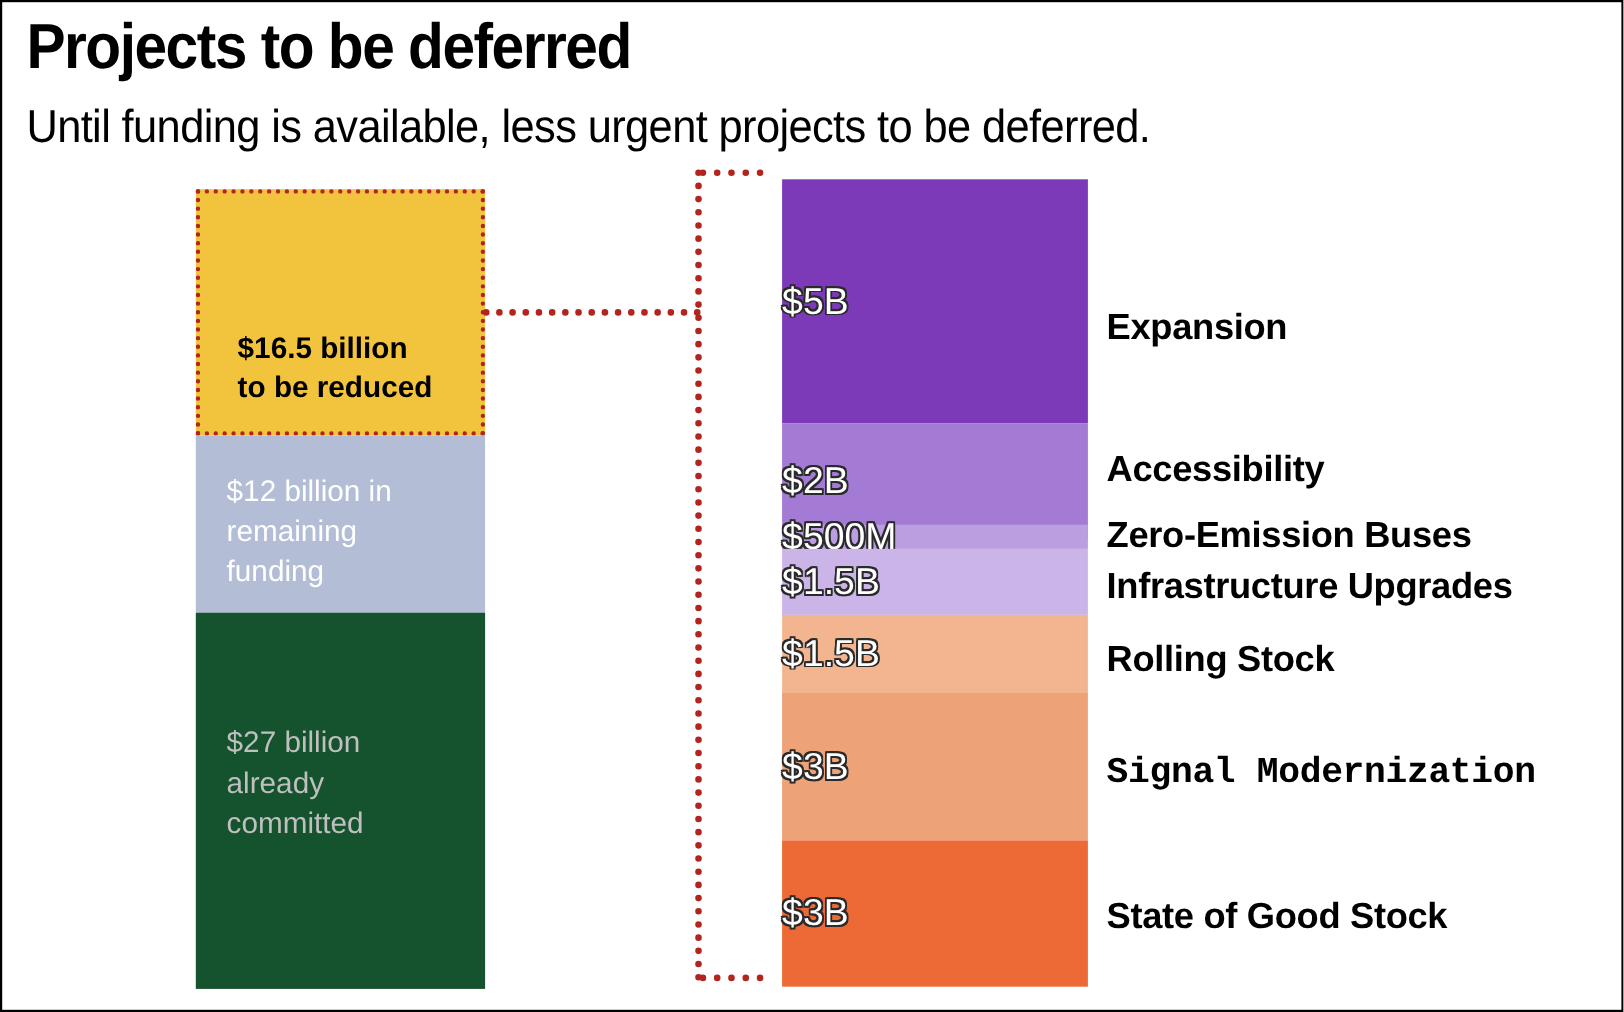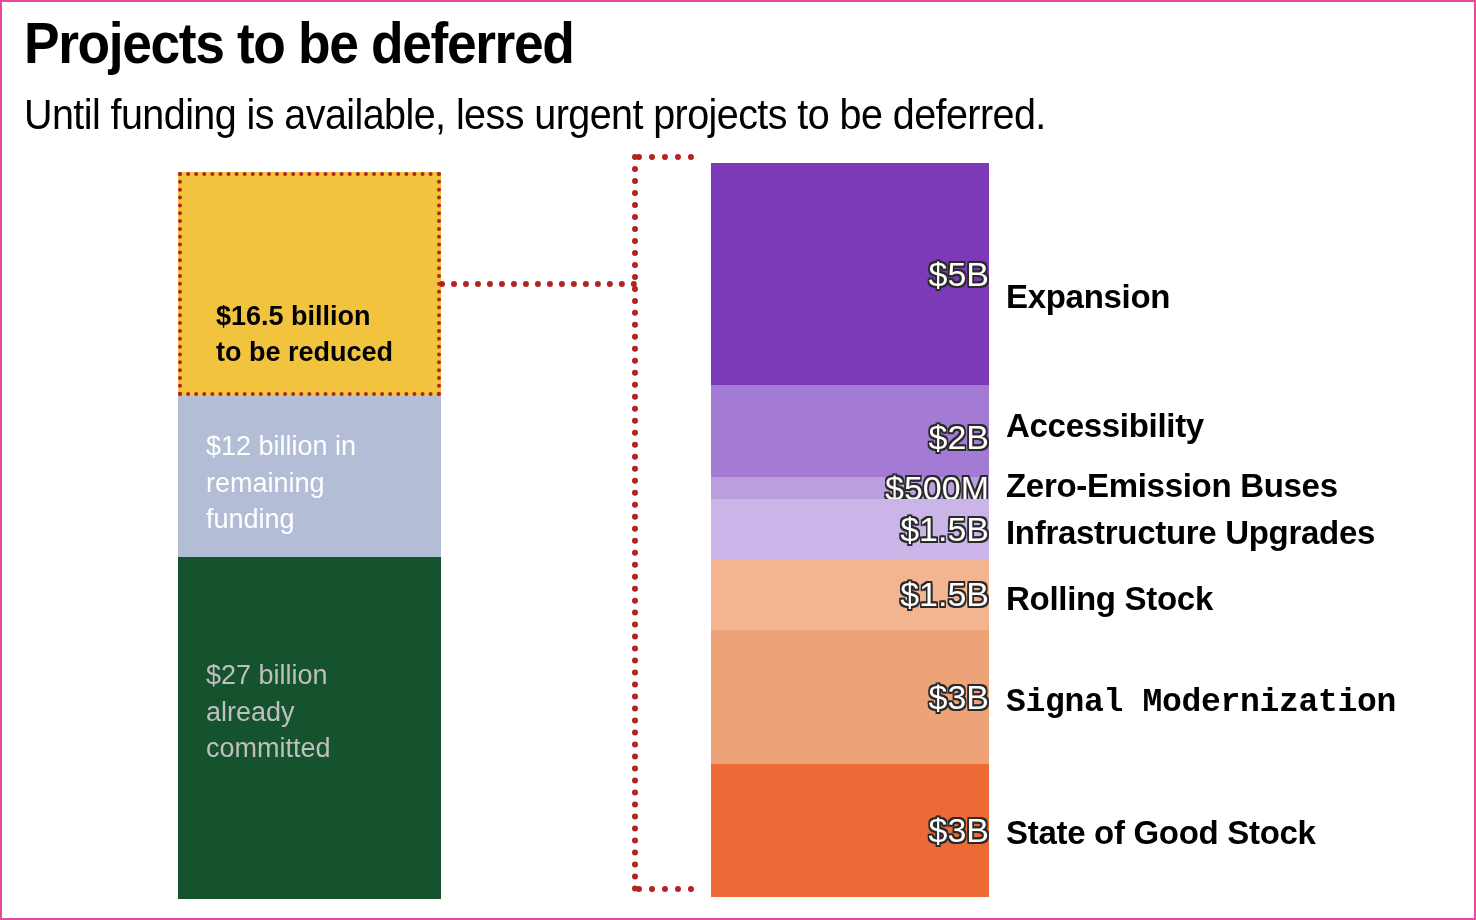--- a/index.html
+++ b/index.html
@@ -8,21 +8,21 @@
     background: #ffffff;
   }
   body {
     font-family: "Liberation Sans", sans-serif;
   }
   #page {
     position: relative;
     width: 1476px;
     height: 920px;
     background: #ffffff;
-    border: 2px solid #ec4899;
+    border: 2px solid #000000;
     box-sizing: border-box;
     overflow: hidden;
   }
 
   
   #title {
     position: absolute;
     left: 22px;
     top: 12px;
     font-size: 58px;
@@ -127,21 +127,21 @@
     top: 161px;
     width: 278px;
     height: 734px;
   }
   .stack-seg {
     position: absolute;
     left: 0;
     width: 100%;
     display: flex;
     align-items: center;
-    justify-content: flex-end;
+    justify-content: flex-start;
   }
   .stack-value {
     font-size: 34px;
     font-weight: 400;
     color: #ffffff;
     letter-spacing: 0px;
     text-shadow:
       -1.6px -1.6px 0 #2a2a2a,
        1.6px -1.6px 0 #2a2a2a,
       -1.6px  1.6px 0 #2a2a2a,

